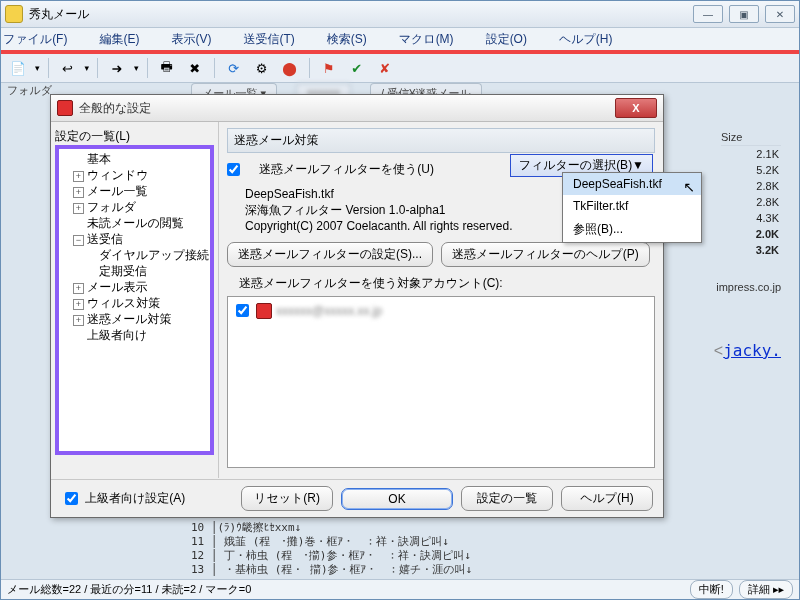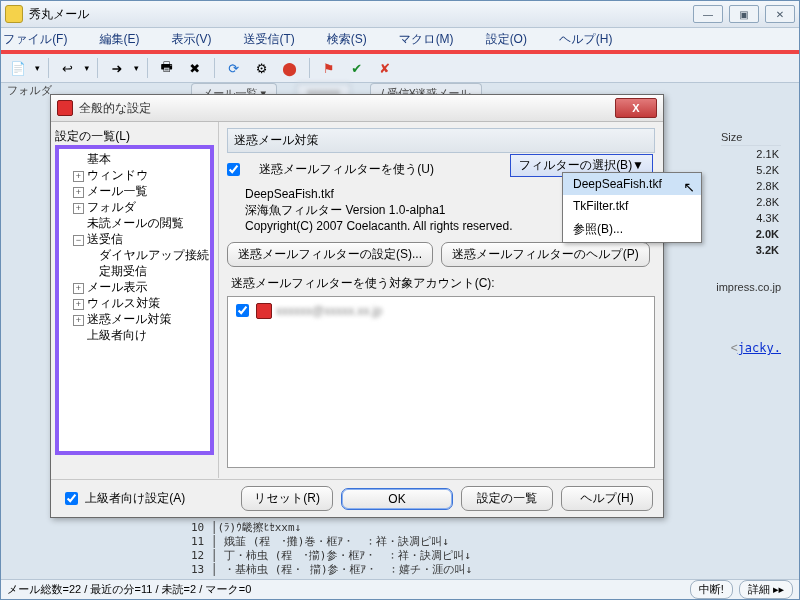--- a/index.html
+++ b/index.html
@@ -13,21 +13,21 @@
 .menubar{height:22px;background:#eef3f8;display:flex;align-items:center;padding:0 2px;gap:32px;color:#1a3a7a;border-bottom:4px solid #ef4444}
 .menubar span{cursor:default}
 .toolbar{height:28px;background:#e8eef5;border-bottom:1px solid #b7c6d5;display:flex;align-items:center;padding:0 6px;gap:6px}
 .tbicon{width:20px;height:20px;border:1px solid transparent;display:flex;align-items:center;justify-content:center;font-size:13px}
 .tbsep{width:1px;height:20px;background:#b7c6d5;margin:0 2px}
 .sizecolumn{position:absolute;right:18px;top:128px;width:60px}
 .sizecolumn .szhdr{font-size:11px;color:#333;padding:2px 0;border-bottom:1px solid #cfd9e3;text-align:left}
 .sizecolumn .szrow{font-size:11px;text-align:right;padding:2px 2px;color:#222}
 .sizecolumn .szrow.bold{font-weight:bold}
 .domaintag{position:absolute;right:18px;top:280px;font-size:11px;color:#333}
-.jackyline{position:absolute;right:18px;top:340px;font-size:12px}
+.jackyline{position:absolute;right:18px;top:340px;font-size:16px}
 .jackyline .lt{color:#888}
 .jackyline .jacky{color:#0a2fd0;text-decoration:underline;font-family:monospace}
 .bodytext{position:absolute;left:190px;top:520px;font-family:monospace;font-size:11px;color:#333;line-height:14px;white-space:pre}
 .statusbar{position:absolute;left:0;bottom:0;width:100%;height:20px;background:#eef3f8;border-top:1px solid #b7c6d5;display:flex;align-items:center;padding:0 6px;box-sizing:border-box;font-size:11px}
 .statusbar .sbbtn{border:1px solid #9fb1c3;border-radius:8px;padding:1px 8px;margin-left:6px;background:#f4f7fa}
 .statusbar .flex{flex:1}
 
 
 .dialog{position:absolute;left:50px;top:94px;width:612px;height:422px;background:#f0f0f0;border:1px solid #6a6a6a;box-shadow:2px 2px 6px rgba(0,0,0,.3)}
 .dlgtitle{height:26px;background:linear-gradient(#fdfdfd,#e4e4e4);border-bottom:1px solid #bcbcbc;display:flex;align-items:center;padding:0 6px}
@@ -182,21 +182,21 @@
       </div>
       <div class="desc">
         <div>DeepSeaFish.tkf</div>
         <div>深海魚フィルター Version 1.0-alpha1</div>
         <div>Copyright(C) 2007 Coelacanth.  All rights reserved.</div>
       </div>
       <div class="btnrow">
         <div class="btn">迷惑メールフィルターの設定(S)...</div>
         <div class="btn">迷惑メールフィルターのヘルプ(P)</div>
       </div>
-      <div style="margin:4px 4px">迷惑メールフィルターを使う対象アカウント(C):</div>
+      <div style="margin:4px 12px">迷惑メールフィルターを使う対象アカウント(C):</div>
       <div class="acctbox">
         <div class="acctrow">
           <input type="checkbox" checked="" style="">
           <div class="ai"></div>
           <span class="blur">xxxxxx@xxxxx.xx.jp</span>
         </div>
       </div>
     </div>
   </div>
   <div class="dlgfoot">

